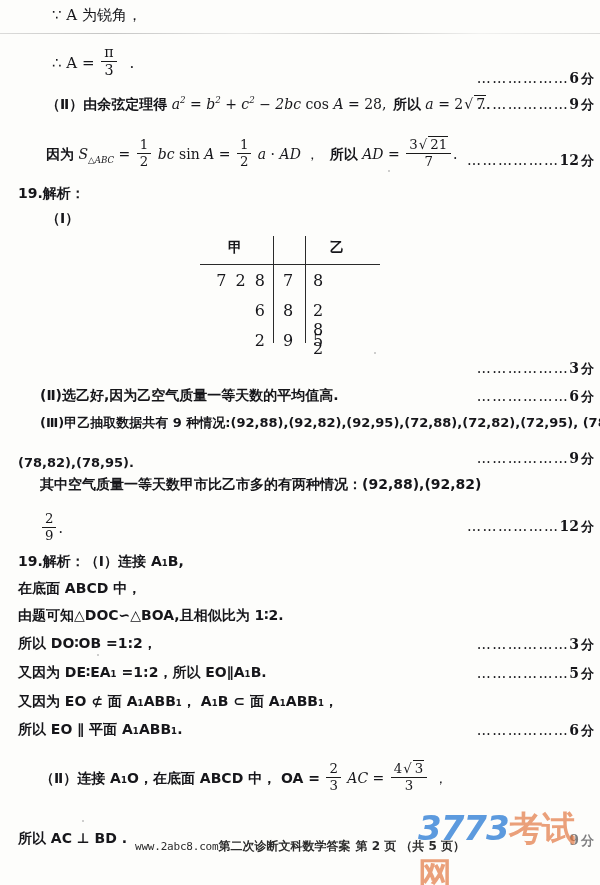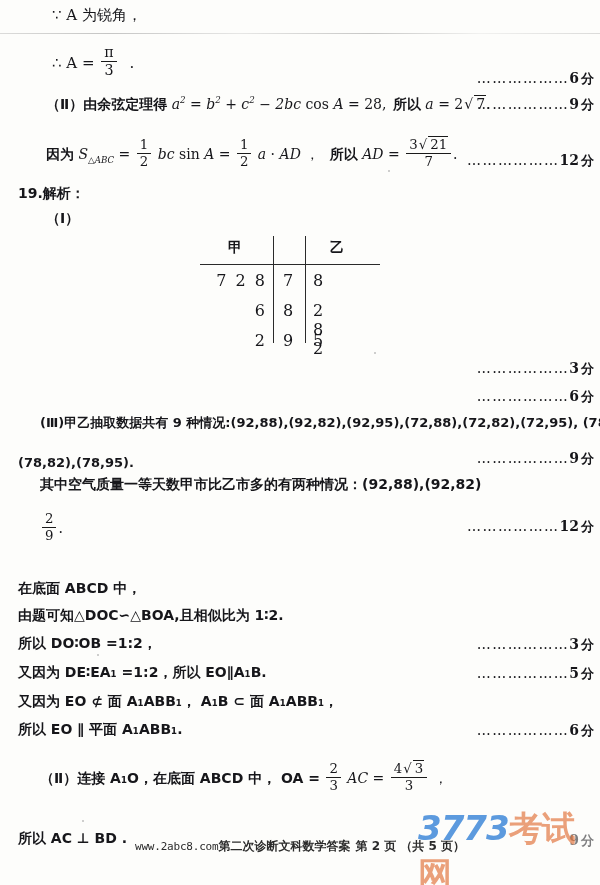--- a/index.html
+++ b/index.html
@@ -142,20 +142,21 @@
     <div class="cell r" style="left:205px;top:331px;width:62px;">2</div>
     <div class="cell" style="left:283px;top:331px;">9</div>
     <div class="cell" style="left:313px;top:331px;">5</div>
   </div>
 
   <div class="speck" style="left:374px;top:352px;width:2px;height:2px;"></div>
   <div class="score" style="top:360px;">
     <span class="dots">………………</span><span class="val">3</span><span class="fen">分</span>
   </div>
 
+  <div class="ln cn sz14" style="left:40px;top:388px;">(Ⅱ)选乙好,因为乙空气质量一等天数的平均值高.</div>
   <div class="score" style="top:388px;">
     <span class="dots">………………</span><span class="val">6</span><span class="fen">分</span>
   </div>
 
   <div class="ln sz13" style="left:40px;top:416px;">
     <span class="cn">(Ⅲ)甲乙抽取数据共有 9 种情况:(92,88),(92,82),(92,95),(72,88),(72,82),(72,95), (78,88),</span>
   </div>
   <div class="ln sz13" style="left:18px;top:456px;">
     <span class="cn">(78,82),(78,95).</span>
   </div>
@@ -168,20 +169,23 @@
   <div class="ln sz14" style="left:40px;top:512px;">
     <span class="frac">
       <span class="num">2</span>
       <span class="den">9</span>
     </span>.
   </div>
   <div class="score" style="top:518px;">
     <span class="dots">………………</span><span class="val">12</span><span class="fen">分</span>
   </div>
 
+  <div class="ln sz14" style="left:18px;top:554px;">
+    <span class="cn">19.解析：</span><span class="cn">（Ⅰ）</span><span class="cn">连接 A₁B,</span>
+  </div>
 
   <div class="ln cn sz14" style="left:18px;top:581px;">在底面 ABCD 中，</div>
   <div class="ln cn sz14" style="left:18px;top:608px;">由题可知△DOC∽△BOA,且相似比为 1∶2.</div>
   <div class="ln cn sz14" style="left:18px;top:636px;">所以 DO∶OB =1:2，</div>
   <div class="score" style="top:636px;">
     <span class="dots">………………</span><span class="val">3</span><span class="fen">分</span>
   </div>
   <div class="speck" style="left:97px;top:654px;width:2px;height:2px;"></div>
 
   <div class="ln cn sz14" style="left:18px;top:665px;">又因为 DE∶EA₁ =1:2，所以 EO∥A₁B.</div>

